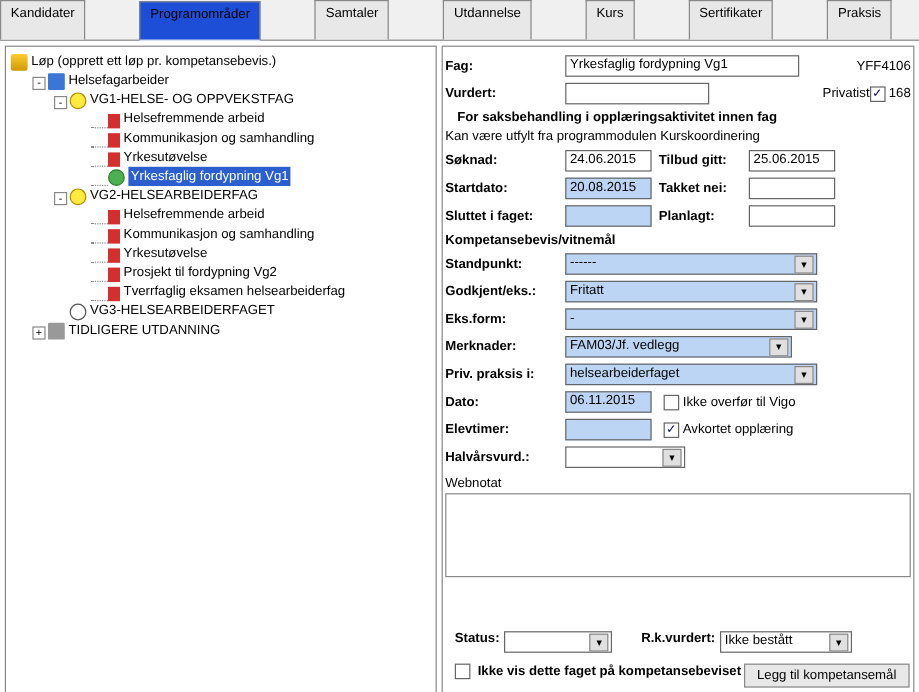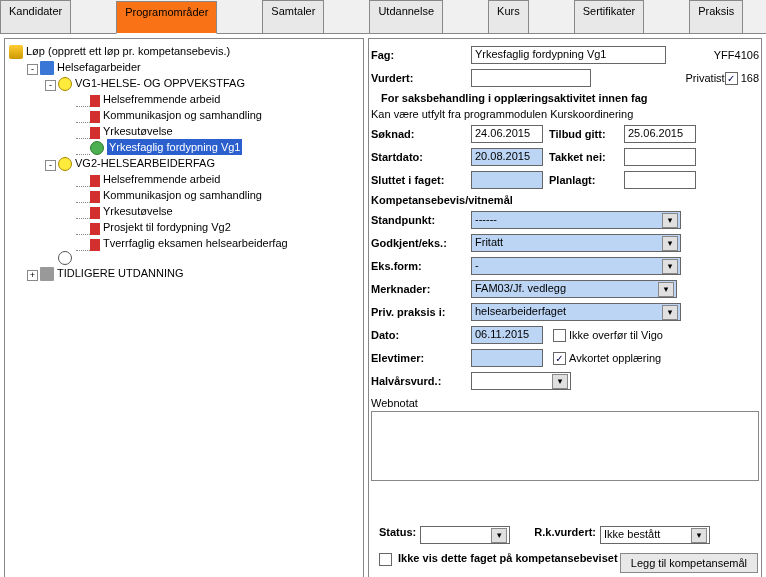--- a/index.html
+++ b/index.html
@@ -18,21 +18,21 @@
   }
   .tab {
     padding: 4px 8px;
     border: 1px solid #888;
     border-bottom: none;
     background: #e8e8e8;
     margin-right: -1px;
     cursor: pointer;
   }
   .tab.active {
-    background: #f97316;
+    background: #1d4ed8;
     font-weight: normal;
     border-bottom: 1px solid #fff;
     position: relative;
     top: 1px;
   }
   .content {
     display: flex;
     height: 555px;
   }
   .left-panel {
@@ -244,20 +244,21 @@
     </div>
     <div class="tree-node indent3">
       <span class="spacer"></span>
         <span class="dconn"></span>
       <span class="icon icon-red"></span>
       <span class="tree-label">Tverrfaglig eksamen helsearbeiderfag</span>
     </div>
     <div class="tree-node indent2">
       <span class="spacer"></span>
       <span class="icon icon-smiley-neutral"></span>
+      <span class="tree-label">VG3-HELSEARBEIDERFAGET</span>
     </div>
     <div class="tree-node indent1">
       <span class="toggle">+</span>
       <span class="icon icon-gray"></span>
       <span class="tree-label">TIDLIGERE UTDANNING</span>
     </div>
   </div>
 
   <div class="right-panel">
     <div class="form-row">
@@ -304,21 +305,21 @@
     <div class="form-row">
       <span class="form-label">Godkjent/eks.:</span>
       <div class="dropdown" style="width:210px">Fritatt</div>
     </div>
     <div class="form-row">
       <span class="form-label">Eks.form:</span>
       <div class="dropdown" style="width:210px">-</div>
     </div>
     <div class="form-row">
       <span class="form-label">Merknader:</span>
-      <div class="dropdown" style="width:206px">FAM03/Jf. vedlegg</div>
+      <div class="dropdown" style="width:189px">FAM03/Jf. vedlegg</div>
     </div>
     <div class="form-row">
       <span class="form-label">Priv. praksis i:</span>
       <div class="dropdown" style="width:210px">helsearbeiderfaget</div>
     </div>
     <div class="form-row">
       <span class="form-label">Dato:</span>
       <div class="field date blue">06.11.2015</div>
       <span class="check" style="margin-left:10px"></span>
       <span>Ikke overfør til Vigo</span>

